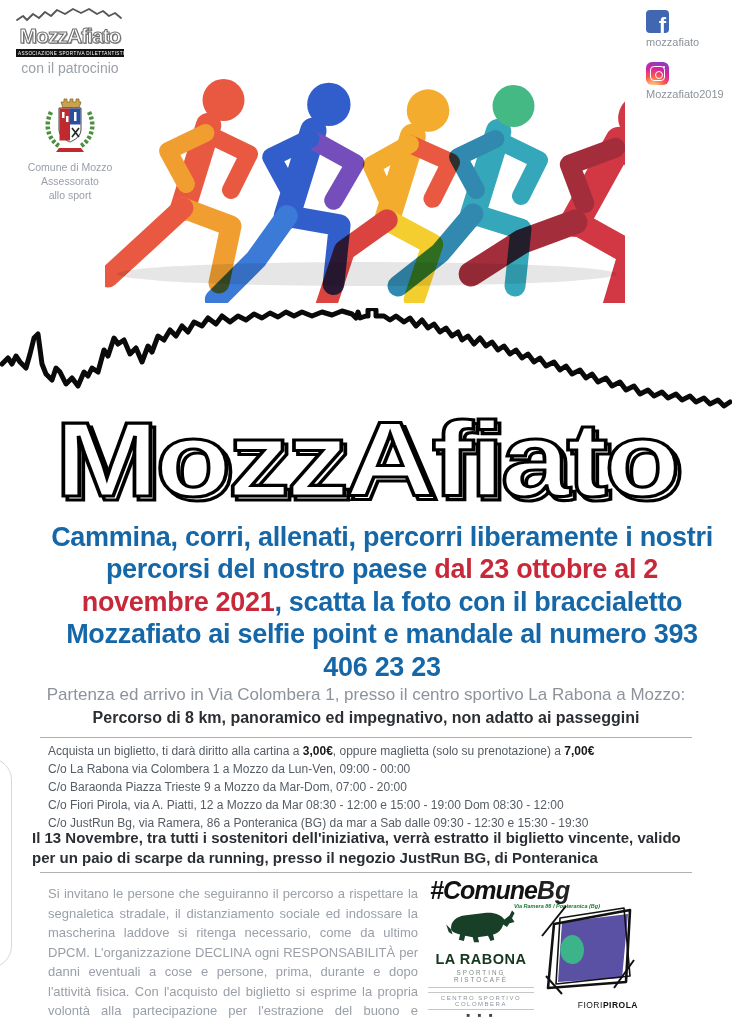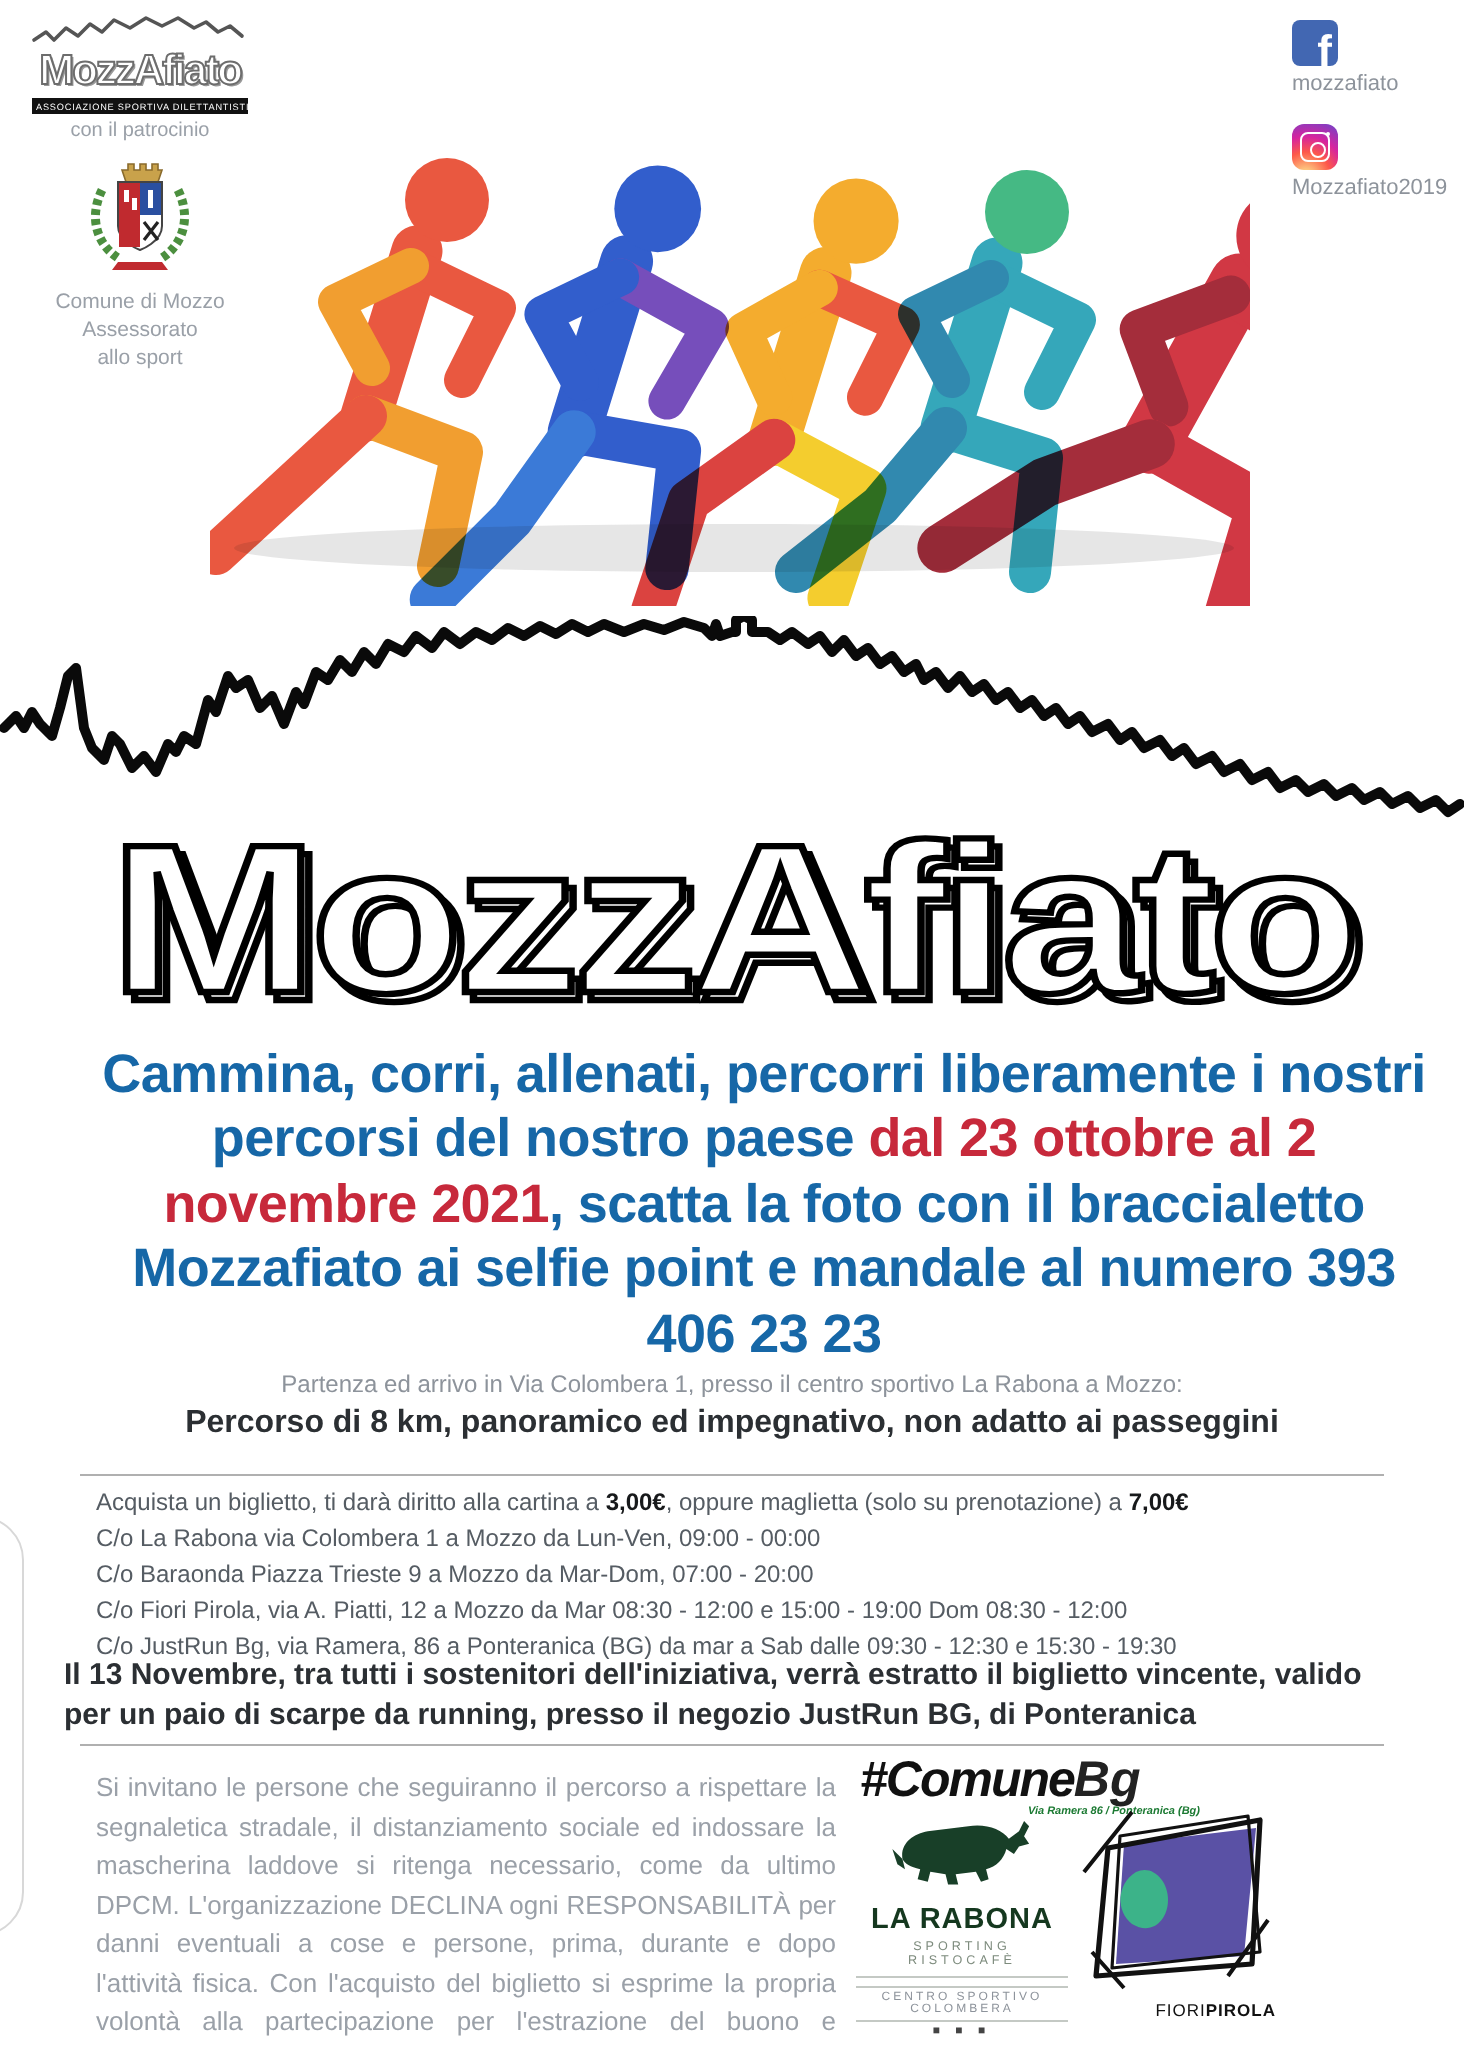--- a/index.html
+++ b/index.html
@@ -6,21 +6,21 @@
   .poster{position:relative;width:732px;height:1024px;background:#fff;overflow:hidden;
           font-family:"Liberation Sans",sans-serif;color:#222;}
 
   
   .logo-left{position:absolute;left:12px;top:6px;width:116px;text-align:center;}
   .logo-left .mini-skyline{display:block;margin:0 auto;}
   .logo-wordmark{font-weight:bold;font-size:21px;letter-spacing:-1px;color:#fff;
       -webkit-text-stroke:1px #6d6d6d;text-shadow:1px 1px 0 #999;}
   .logo-ribbon{background:#111;color:#fff;font-size:4.6px;letter-spacing:.4px;
       padding:1.5px 2px;margin:1px 4px 3px 4px;white-space:nowrap;overflow:hidden;}
-  .patronage{font-size:10px;color:#9aa0a8;margin-bottom:4px;}
+  .patronage{font-size:14px;color:#9aa0a8;margin-bottom:16px;}
   .crest{margin:2px auto;}
   .municipality{font-size:10.5px;color:#9aa0a8;line-height:1.35;}
 
   
   .social{position:absolute;left:646px;top:10px;width:84px;}
   .social-item{margin-bottom:14px;}
   .fb-icon{width:23px;height:23px;border-radius:4px;background:#4267b2;position:relative;overflow:hidden;}
   .fb-icon span{position:absolute;right:3px;bottom:-6px;color:#fff;font-size:22px;font-weight:bold;
       font-family:"Liberation Sans",sans-serif;}
   .ig-icon{width:23px;height:23px;border-radius:6px;position:relative;
@@ -38,21 +38,21 @@
   .big-title{position:absolute;left:0;top:398px;width:732px;height:125px;}
 
   
   .message{position:absolute;left:44px;top:521px;width:676px;text-align:center;
       font-weight:bold;font-size:27px;line-height:1.2;letter-spacing:-.3px;}
   .msg-blue{color:#1667a7;}
   .msg-red{color:#c7293b;}
 
   
   .course{position:absolute;left:0;top:685px;width:732px;text-align:center;}
-  .course-line1{font-size:12px;color:#8d939b;}
+  .course-line1{font-size:17px;color:#8d939b;}
   .course-line2{font-size:16px;font-weight:bold;color:#2b2f33;margin-top:4px;}
 
   .hr{position:absolute;left:40px;width:652px;border-top:1px solid #b0b0b0;}
   .hr1{top:737px;} .hr2{top:872px;}
 
   
   .tickets{position:absolute;left:48px;top:744px;width:650px;font-size:12px;
       color:#555c63;line-height:1.2;}
   .tickets .row{margin-bottom:3.5px;}
   .tickets b{color:#17191b;}

